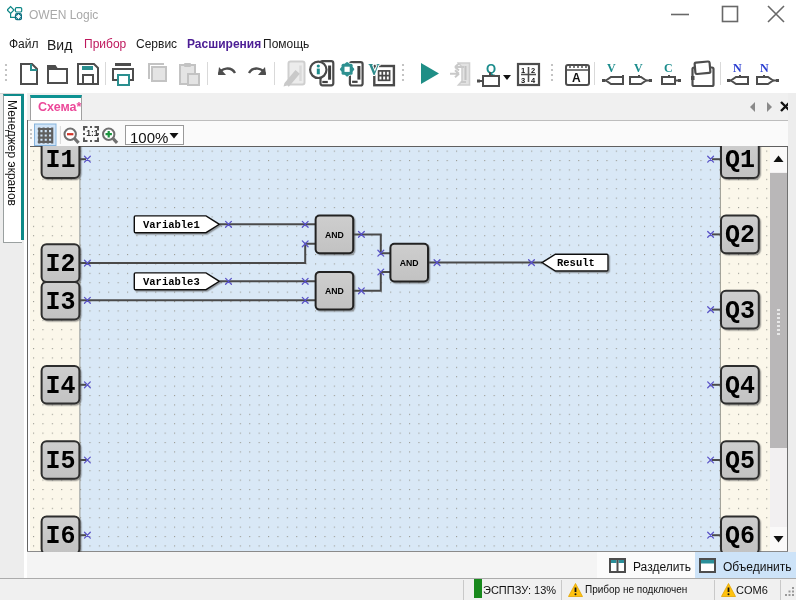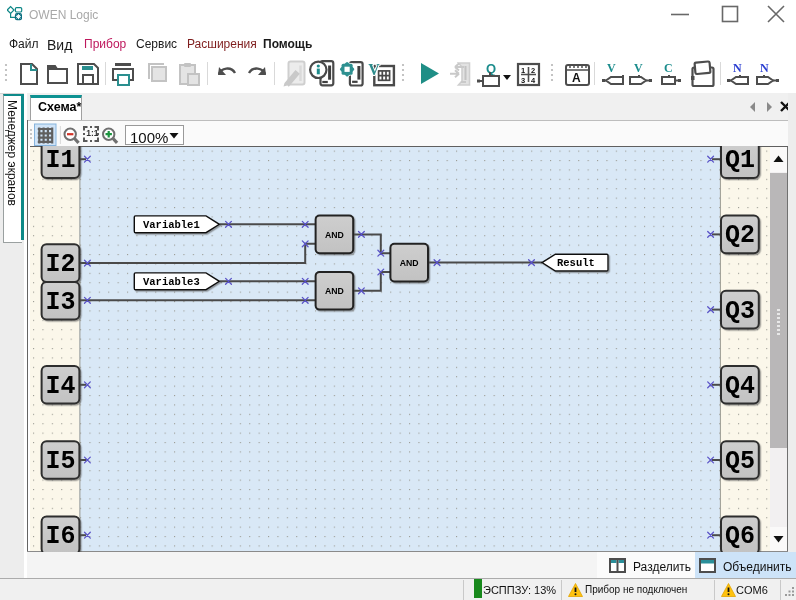--- a/index.html
+++ b/index.html
@@ -21,22 +21,22 @@
   <path d="M11 14.5 H29" stroke="#686868" stroke-width="1.6" fill="none"></path>
   <rect x="62.5" y="6.5" width="15" height="15" fill="none" stroke="#686868" stroke-width="1.6"></rect>
   <path d="M108 6 L124 22 M124 6 L108 22" stroke="#686868" stroke-width="1.6"></path>
 </svg>
 
 <div class="abs" style="left:0;top:30px;width:796px;height:25px;background:#fff;"></div>
 <div class="abs" style="left:9px;top:37px;font-size:12px;color:#1a1a1a;">Файл</div>
 <div class="abs" style="left:47px;top:37px;font-size:14px;color:#1a1a1a;">Вид</div>
 <div class="abs" style="left:84px;top:37px;font-size:12px;color:#be185d;">Прибор</div>
 <div class="abs" style="left:136px;top:37px;font-size:12px;color:#1a1a1a;">Сервис</div>
-<div class="abs" style="left:187px;top:37px;font-size:12px;color:#7f1d1d;">Расширения</div>
-<div class="abs" style="left:263px;top:37px;font-size:12px;color:#1a1a1a;font-weight:bold;">Помощь</div>
+<div class="abs" style="left:187px;top:37px;font-size:12px;color:#4c1d95;font-weight:bold;">Расширения</div>
+<div class="abs" style="left:263px;top:37px;font-size:12px;color:#1a1a1a;">Помощь</div>
 
 <svg class="abs" style="left:0;top:55px" width="796" height="38" viewBox="0 0 796 38">
 
   <g fill="#b5b5b5">
     <circle cx="6" cy="10" r="1.1"></circle>
       <circle cx="6" cy="15" r="1.1"></circle>
       <circle cx="6" cy="20" r="1.1"></circle>
       <circle cx="6" cy="25" r="1.1"></circle>
   </g>
 
@@ -221,21 +221,21 @@
   </g>
 </svg>
 
 <div class="abs" style="left:0;top:93px;width:24px;height:485px;background:#ededed;border-top:1px solid #d5d5d5;"></div>
 <div class="abs" style="left:3px;top:94px;width:18px;height:146px;background:#fff;border:1px solid #9aa0a0;border-right:none;border-top:2px solid #0e8a8a;"></div>
 <div class="abs" style="left:21px;top:94px;width:3px;height:146px;background:#0e8a8a;"></div>
 <div class="abs" style="left:4.5px;top:100px;font-size:12px;color:#111;writing-mode:vertical-rl;">Менеджер экранов</div>
 
 <div class="abs" style="left:27px;top:93px;width:769px;height:27px;background:#f0f0f0;"></div>
 <div class="abs" style="left:30px;top:95px;width:52px;height:25px;background:#fff;border:1px solid #a0a0a0;border-bottom:none;border-top:3px solid #0e9292;box-sizing:border-box;"></div>
-<div class="abs" style="left:38px;top:100px;font-size:12.5px;font-weight:bold;color:#000000;">Схема*</div>
+<div class="abs" style="left:38px;top:100px;font-size:12.5px;font-weight:bold;color:#ec4899;">Схема*</div>
 <svg class="abs" style="left:745px;top:100px" width="50" height="14" viewBox="0 0 50 14">
   <path d="M10 2 L5 7 L10 12 Z" fill="#8a8a8a"></path>
   <path d="M22 2 L27 7 L22 12 Z" fill="#8a8a8a"></path>
   <path d="M36 2 L45 11 M45 2 L36 11" stroke="#111" stroke-width="2.4"></path>
 </svg>
 
 <div class="abs" style="left:27px;top:120px;width:769px;height:26px;background:#fafafa;border-top:1px solid #bdbdbd;box-sizing:border-box;"></div>
 <svg class="abs" style="left:28px;top:120px" width="200" height="26" viewBox="0 0 200 26">
   <g fill="#b5b5b5">
     <circle cx="3" cy="10" r="1"></circle>

